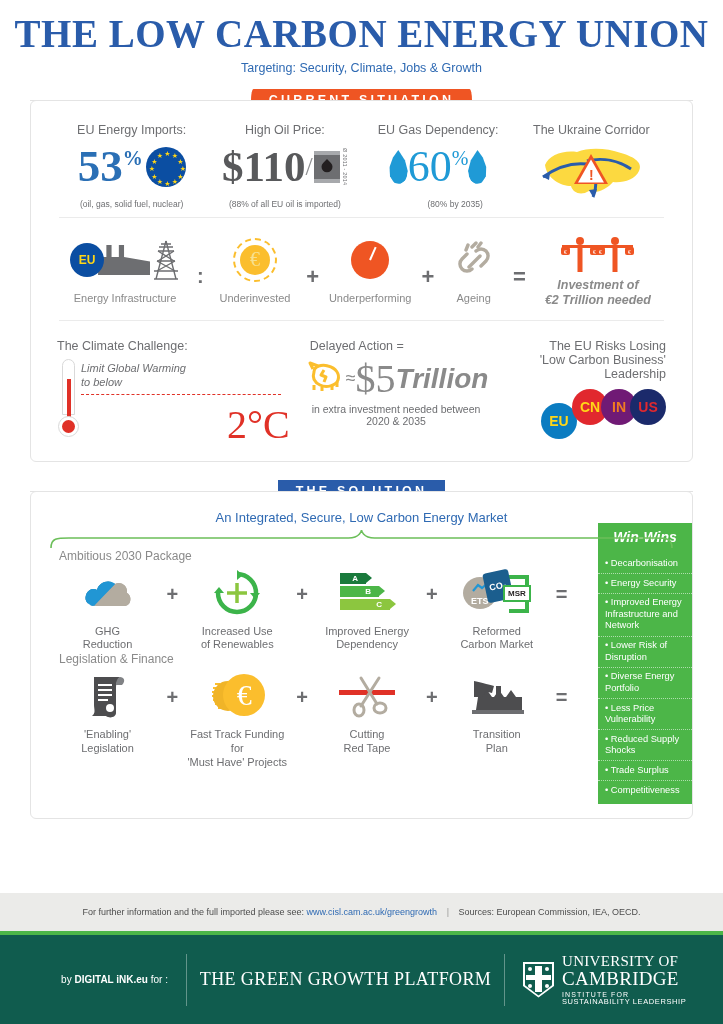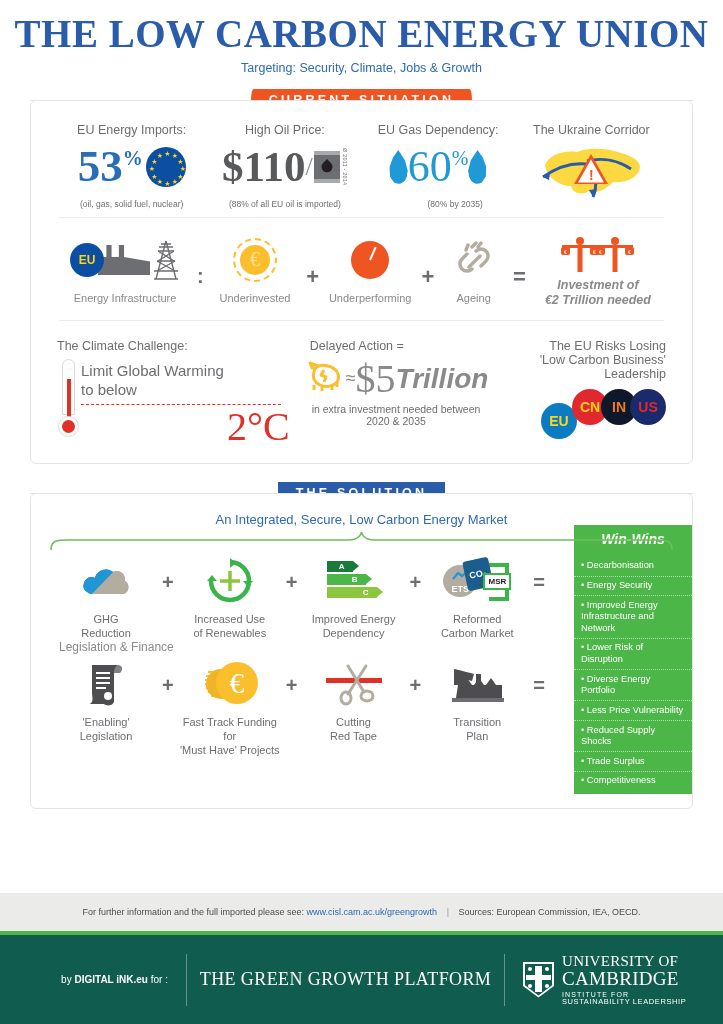--- a/index.html
+++ b/index.html
@@ -162,25 +162,25 @@
     position: absolute; left: 1px; bottom: 0; width: 21px; height: 21px; border-radius: 50%;
     border: 1.5px solid #d9d9d9; background: #fff;
   }
   .thermo-bulb::after {
     content: ""; position: absolute; left: 3px; top: 3px; width: 13px; height: 13px;
     border-radius: 50%; background: #e03127;
   }
   .thermo-merc {
     position: absolute; left: 9.5px; bottom: 18px; width: 4px; height: 40px; background: #e03127;
   }
-  .limit-text { font-size: 15px; color: #6d6e71; line-height: 1.3; padding-top: 2px; }
+  .limit-text { font-size: 11px; color: #6d6e71; line-height: 1.3; padding-top: 2px; font-style: italic; }
   .dashline { border-top: 1.5px dashed #e03127; margin-top: 4px; width: 200px; }
   .deg2 {
     font-family: "Liberation Serif", serif; font-size: 40px; color: #e03127;
-    text-align: right; line-height: 1; margin-top: 2px; padding-right: 14px;
+    text-align: right; line-height: 1; margin-top: 10px; padding-right: 14px;
   }
   .piggy { font-size: 30px; color: #fbbe2d; line-height: 1; }
   .approx { font-size: 18px; color: #8a8a8a; vertical-align: top; }
   .dollar5 {
     font-family: "Liberation Serif", serif; font-size: 40px; color: #8a8a8a; line-height: 1;
   }
   .trillion { font-size: 28px; font-style: italic; font-weight: bold; color: #8a8a8a; }
   .cc-note { font-size: 10.5px; color: #6d6e71; margin-top: 4px; }
   .flags-row { display: flex; justify-content: flex-end; align-items: flex-end; margin-top: 8px; }
   .cflag {
@@ -225,21 +225,21 @@
   .euro-coins { width: 56px; height: 44px; position: relative; }
   .big-euro {
     position: absolute; right: 0; top: 0; width: 42px; height: 42px; border-radius: 50%;
     background: #fbbe2d; color: #fff; font-family: "Liberation Serif", serif; font-size: 30px;
     display: flex; align-items: center; justify-content: center;
   }
   .scissors { width: 56px; height: 44px; position: relative; }
   .redtape { position: absolute; left: 0; top: 16px; width: 56px; height: 5px; background: #e03127; }
 
   
-  .winwins { width: 118px; margin-left: 8px; margin-top: -26px; flex: none; }
+  .winwins { width: 94px; margin-left: 8px; margin-top: -26px; flex: none; }
   .ww-head {
     background: #4cb648; color: #fff; text-align: center; font-size: 14px;
     font-weight: bold; font-style: italic; padding: 6px 0;
   }
   .ww-list { background: #4cb648; padding: 4px 0 4px 0; }
   .ww-item {
     color: #fff; font-size: 9.3px; line-height: 1.25; padding: 3.5px 6px 3.5px 7px;
     border-bottom: 1px dotted rgba(255,255,255,0.55);
   }
   .ww-item:last-child { border-bottom: none; }
@@ -485,21 +485,21 @@
       </div>
       <div class="cc-note">in extra investment needed between 2020 &amp; 2035</div>
     </div>
 
     <div class="cc-right">
       <div class="sec-head">The EU Risks Losing</div>
       <div class="sec-head">'Low Carbon Business' Leadership</div>
       <div class="flags-row">
         <div class="cflag" style="background:#0b7cc1;color:#ffd617;margin-bottom:-14px;margin-right:2px">EU</div>
         <div class="cflag" style="background:#e1282e;color:#ffd617">CN</div>
-        <div class="cflag" style="background:#0f172a;color:#f07c22">IN</div>
+        <div class="cflag" style="background:#701a75;color:#f07c22">IN</div>
         <div class="cflag" style="background:#1b2a6b;color:#e1282e">US</div>
       </div>
     </div>
   </div>
 </div>
 
 <div class="banner-wrap" style="margin-top:18px">
   <div class="banner-line"></div>
   <div class="banner blue">THE SOLUTION</div>
 </div>
@@ -509,20 +509,21 @@
 
   <div class="brace">
     <svg width="100%" height="20" viewBox="0 0 626 20" preserveAspectRatio="none">
       <path d="M2 19 C2 9 8 9 20 9 L300 9 C312 9 313 1 313 1 C313 1 314 9 326 9 L606 9 C618 9 624 9 624 19" stroke="#6cbf5a" stroke-width="1.6" fill="none"></path>
     </svg>
   </div>
 
   <div style="display:flex">
     <div style="flex:1">
 
+      <div class="grp-title">Ambitious 2030 Package</div>
       <div class="sol-row">
         <div class="sol-items">
 
           <div class="sol-item">
             <div class="sol-icon">
               <svg width="52" height="34" viewBox="0 0 52 34">
                 <path d="M14 30 C6 30 2 25 4 19 C6 13 12 12 15 14 C17 6 27 3 33 8 C39 5 46 10 45 17 C50 19 50 30 42 30 Z" fill="#b3aca0"></path>
                 <path d="M14 30 C6 30 2 25 4 19 C6 13 12 12 15 14 C17 6 27 3 33 8 L12 30 Z" fill="#2196d4"></path>
                 <path d="M33 8 C39 5 46 10 45 17 C50 19 50 30 42 30 L20 30 Z" fill="#b3aca0"></path>
                 <path d="M4 31 L34 4" stroke="#ffffff" stroke-width="2.5"></path>

